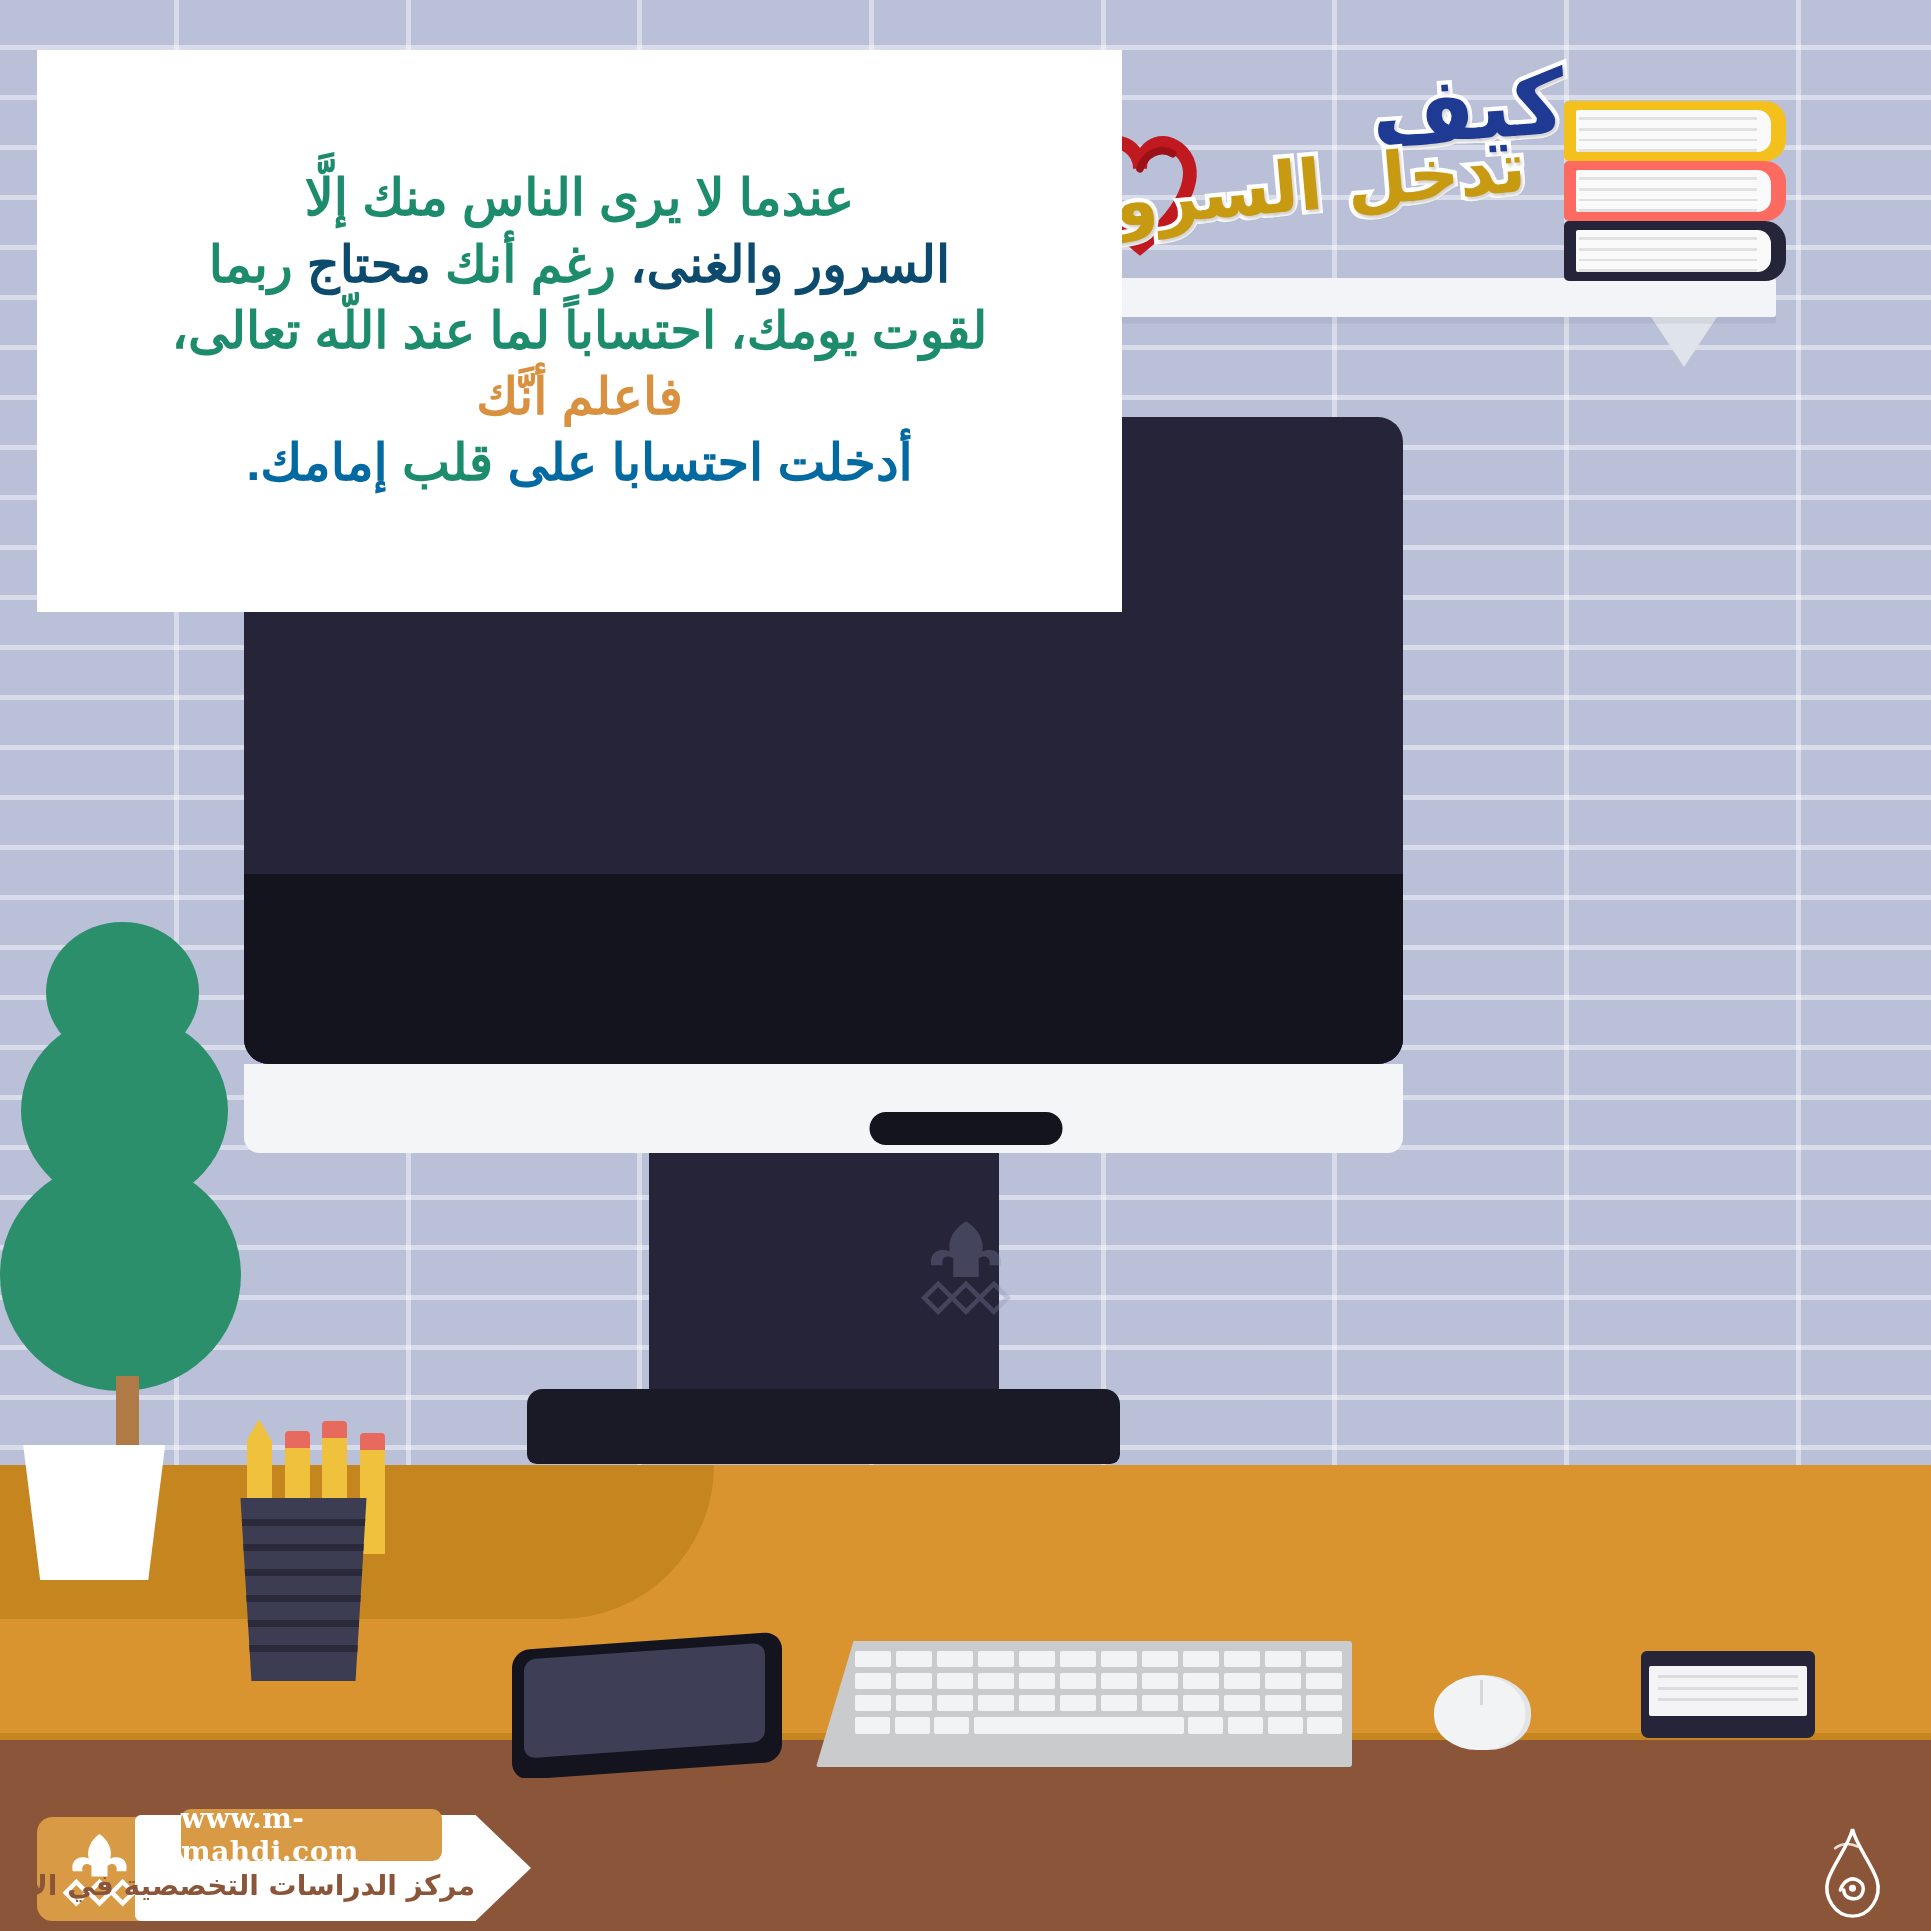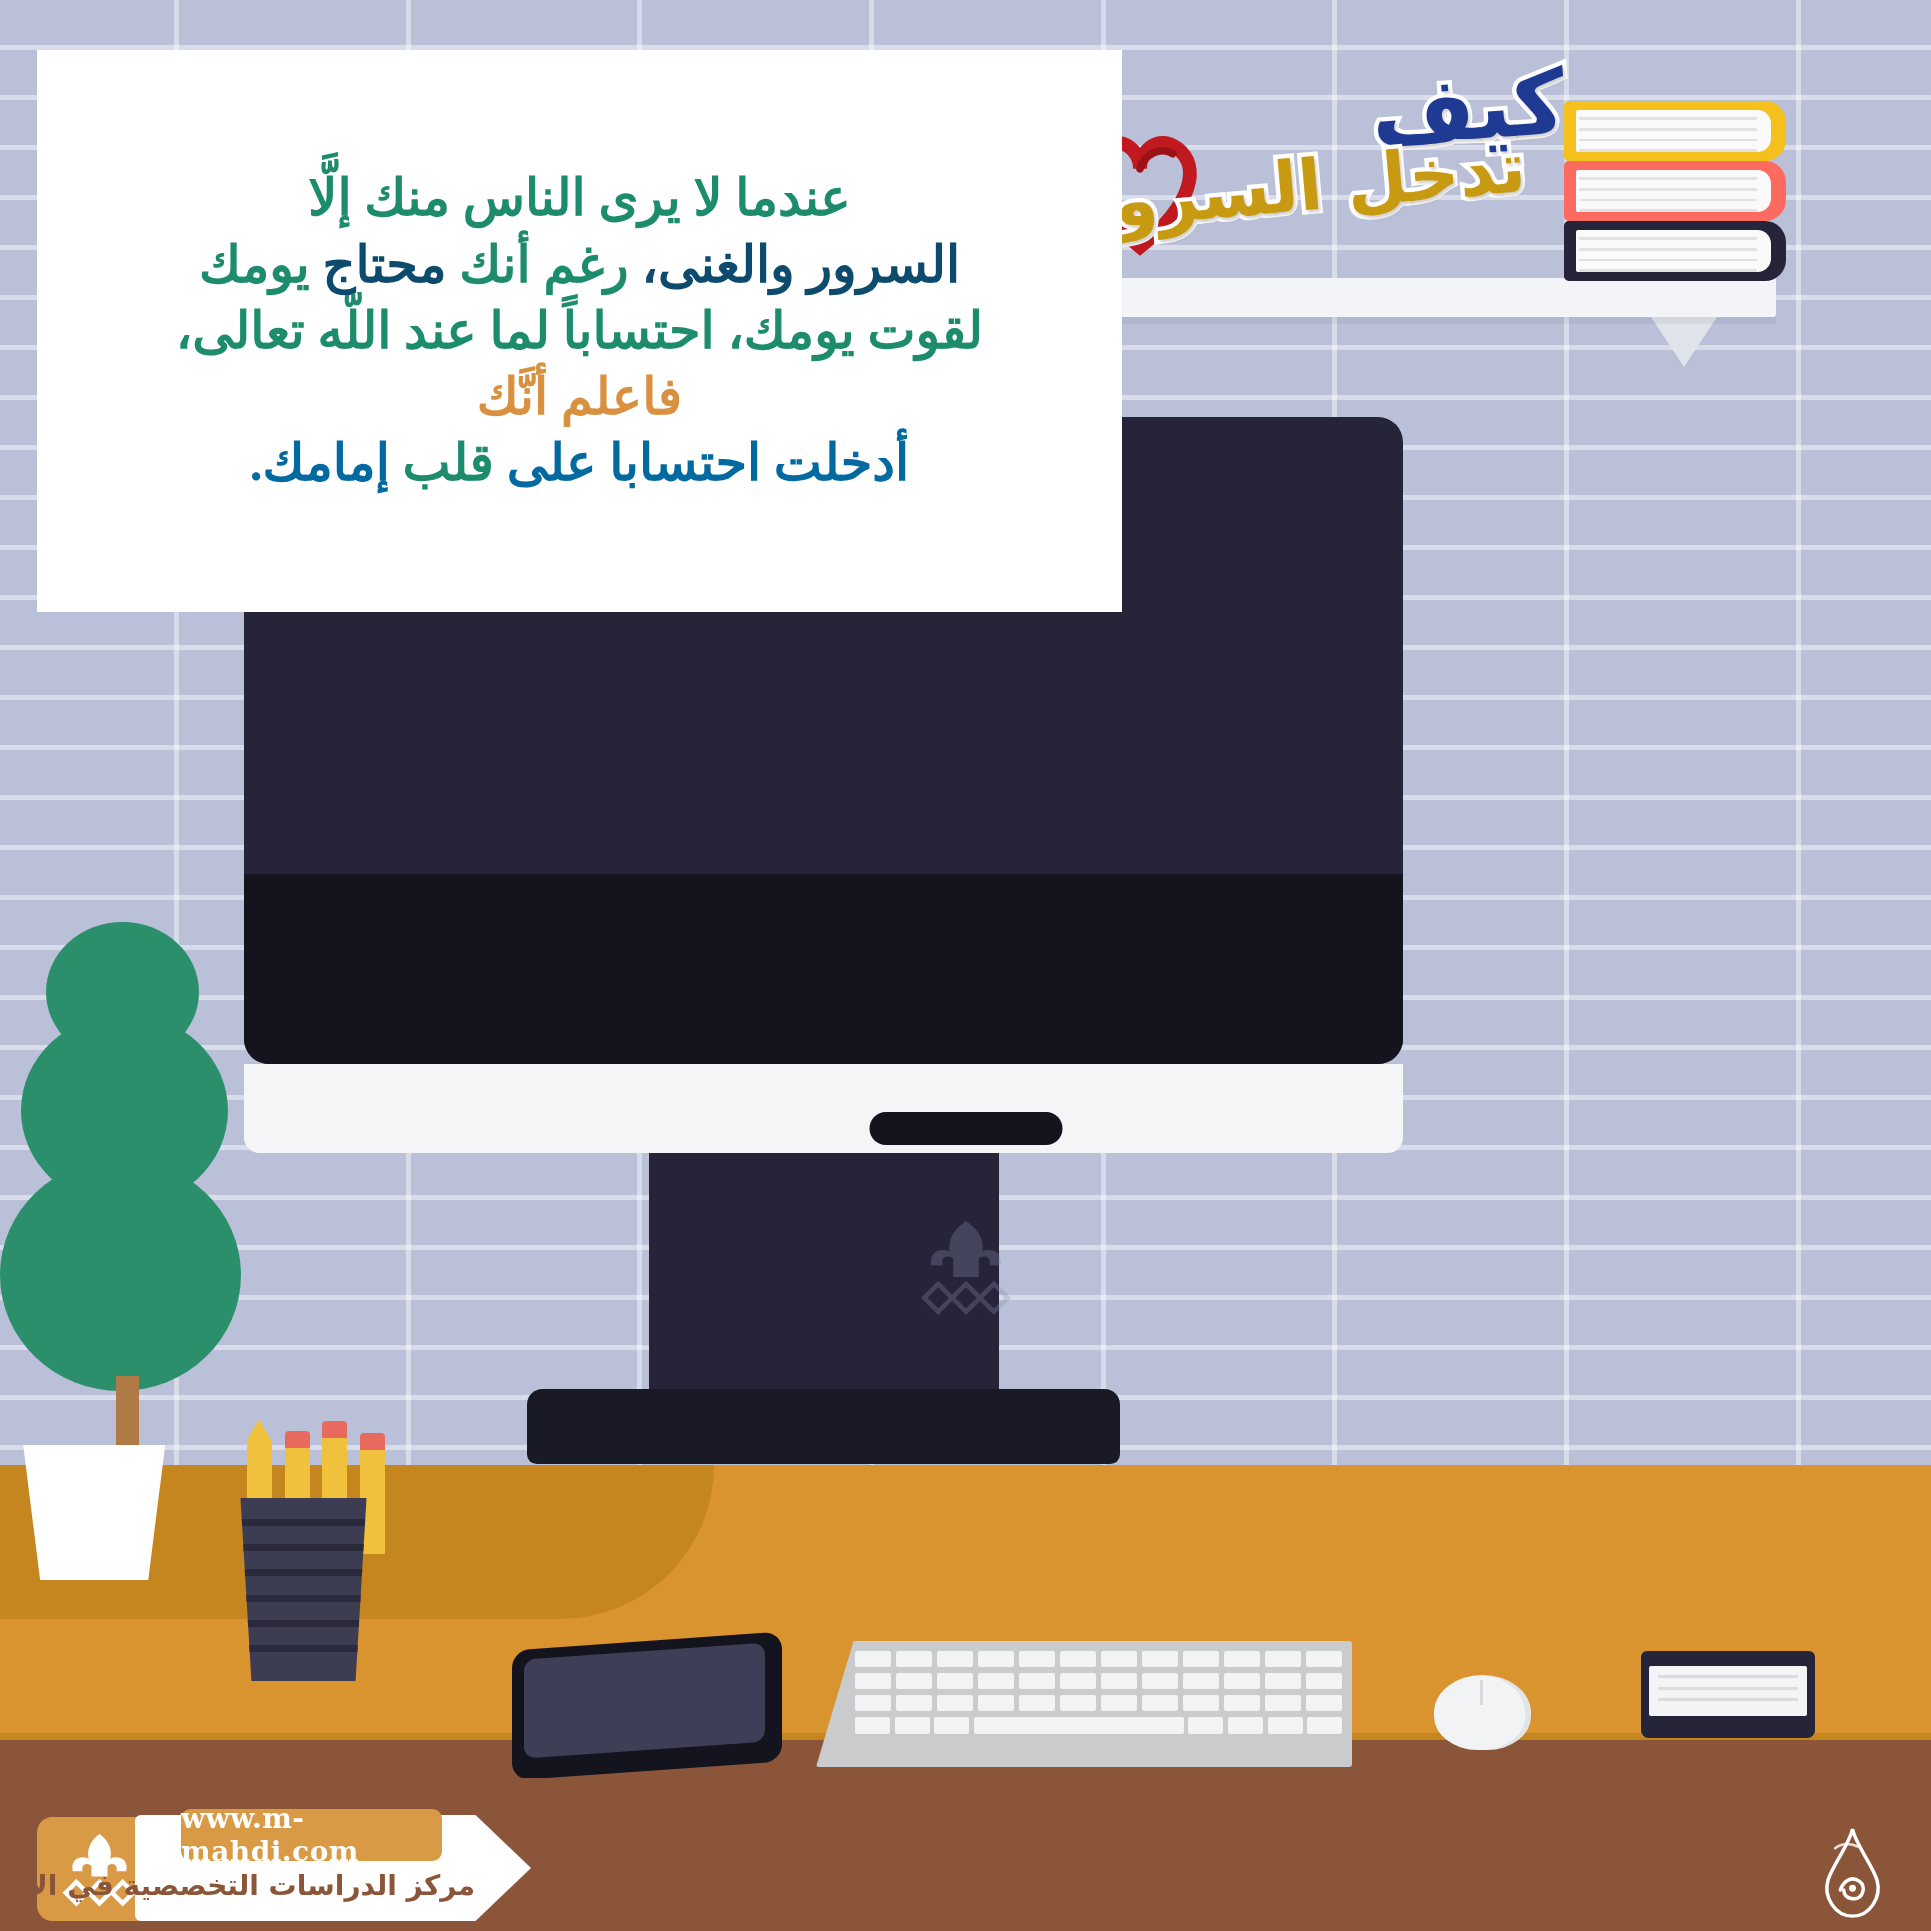--- a/index.html
+++ b/index.html
@@ -89,21 +89,21 @@
     width:116px; height:116px; z-index:5; opacity:.30;
   }
   #stand-bar{
     position:absolute; left:527px; top:1389px; width:593px; height:75px;
     background:#1a1a27; border-radius:15.4px 15.4px 9.7px 9.7px; z-index:6;
   }
 
   
   .line{
     direction:rtl; text-align:center;
-    font-family:Liberation Serif, serif;
+    font-family:Liberation Sans, sans-serif;
     font-weight:bold;
     font-size:51px;
     line-height:1.30;
     white-space:nowrap;
   }
   .c-green { color:#1d8c6c; }
   .c-red   { color:#0c4a6e; }
   .c-orange{ color:#d9913f;text-align:right; }
   .c-brown { color:#0369a1; }
   .l1{ font-size:51px; }
@@ -345,21 +345,21 @@
 <div id="monitor">
   <div id="webcam"></div>
 </div>
 <div id="monitor-lower"></div>
 
 <div id="screen">
   <div class="line l1">
     <span class="c-green">عندما لا يرى الناس منك إلَّا</span>
   </div>
   <div class="line l2">
-    <span class="c-red">السرور والغنى،</span><span class="c-green"> رغم أنك </span><span class="c-red">محتاج</span><span class="c-green"> يومك</span>
+    <span class="c-red">السرور والغنى،</span><span class="c-green"> رغم أنك </span><span class="c-red">محتاج</span><span class="c-green"> ربما</span>
   </div>
   <div class="line l3">
     <span class="c-green">لقوت يومك، احتساباً لما عند اللّه تعالى،</span>
   </div>
   <div class="line l4">
     <span class="c-orange">فاعلم أنَّك</span>
   </div>
   <div class="line l5">
     <span class="c-brown">أدخلت احتسابا على </span><span class="c-green">قلب</span><span class="c-brown"> إمامك.</span>
   </div>

